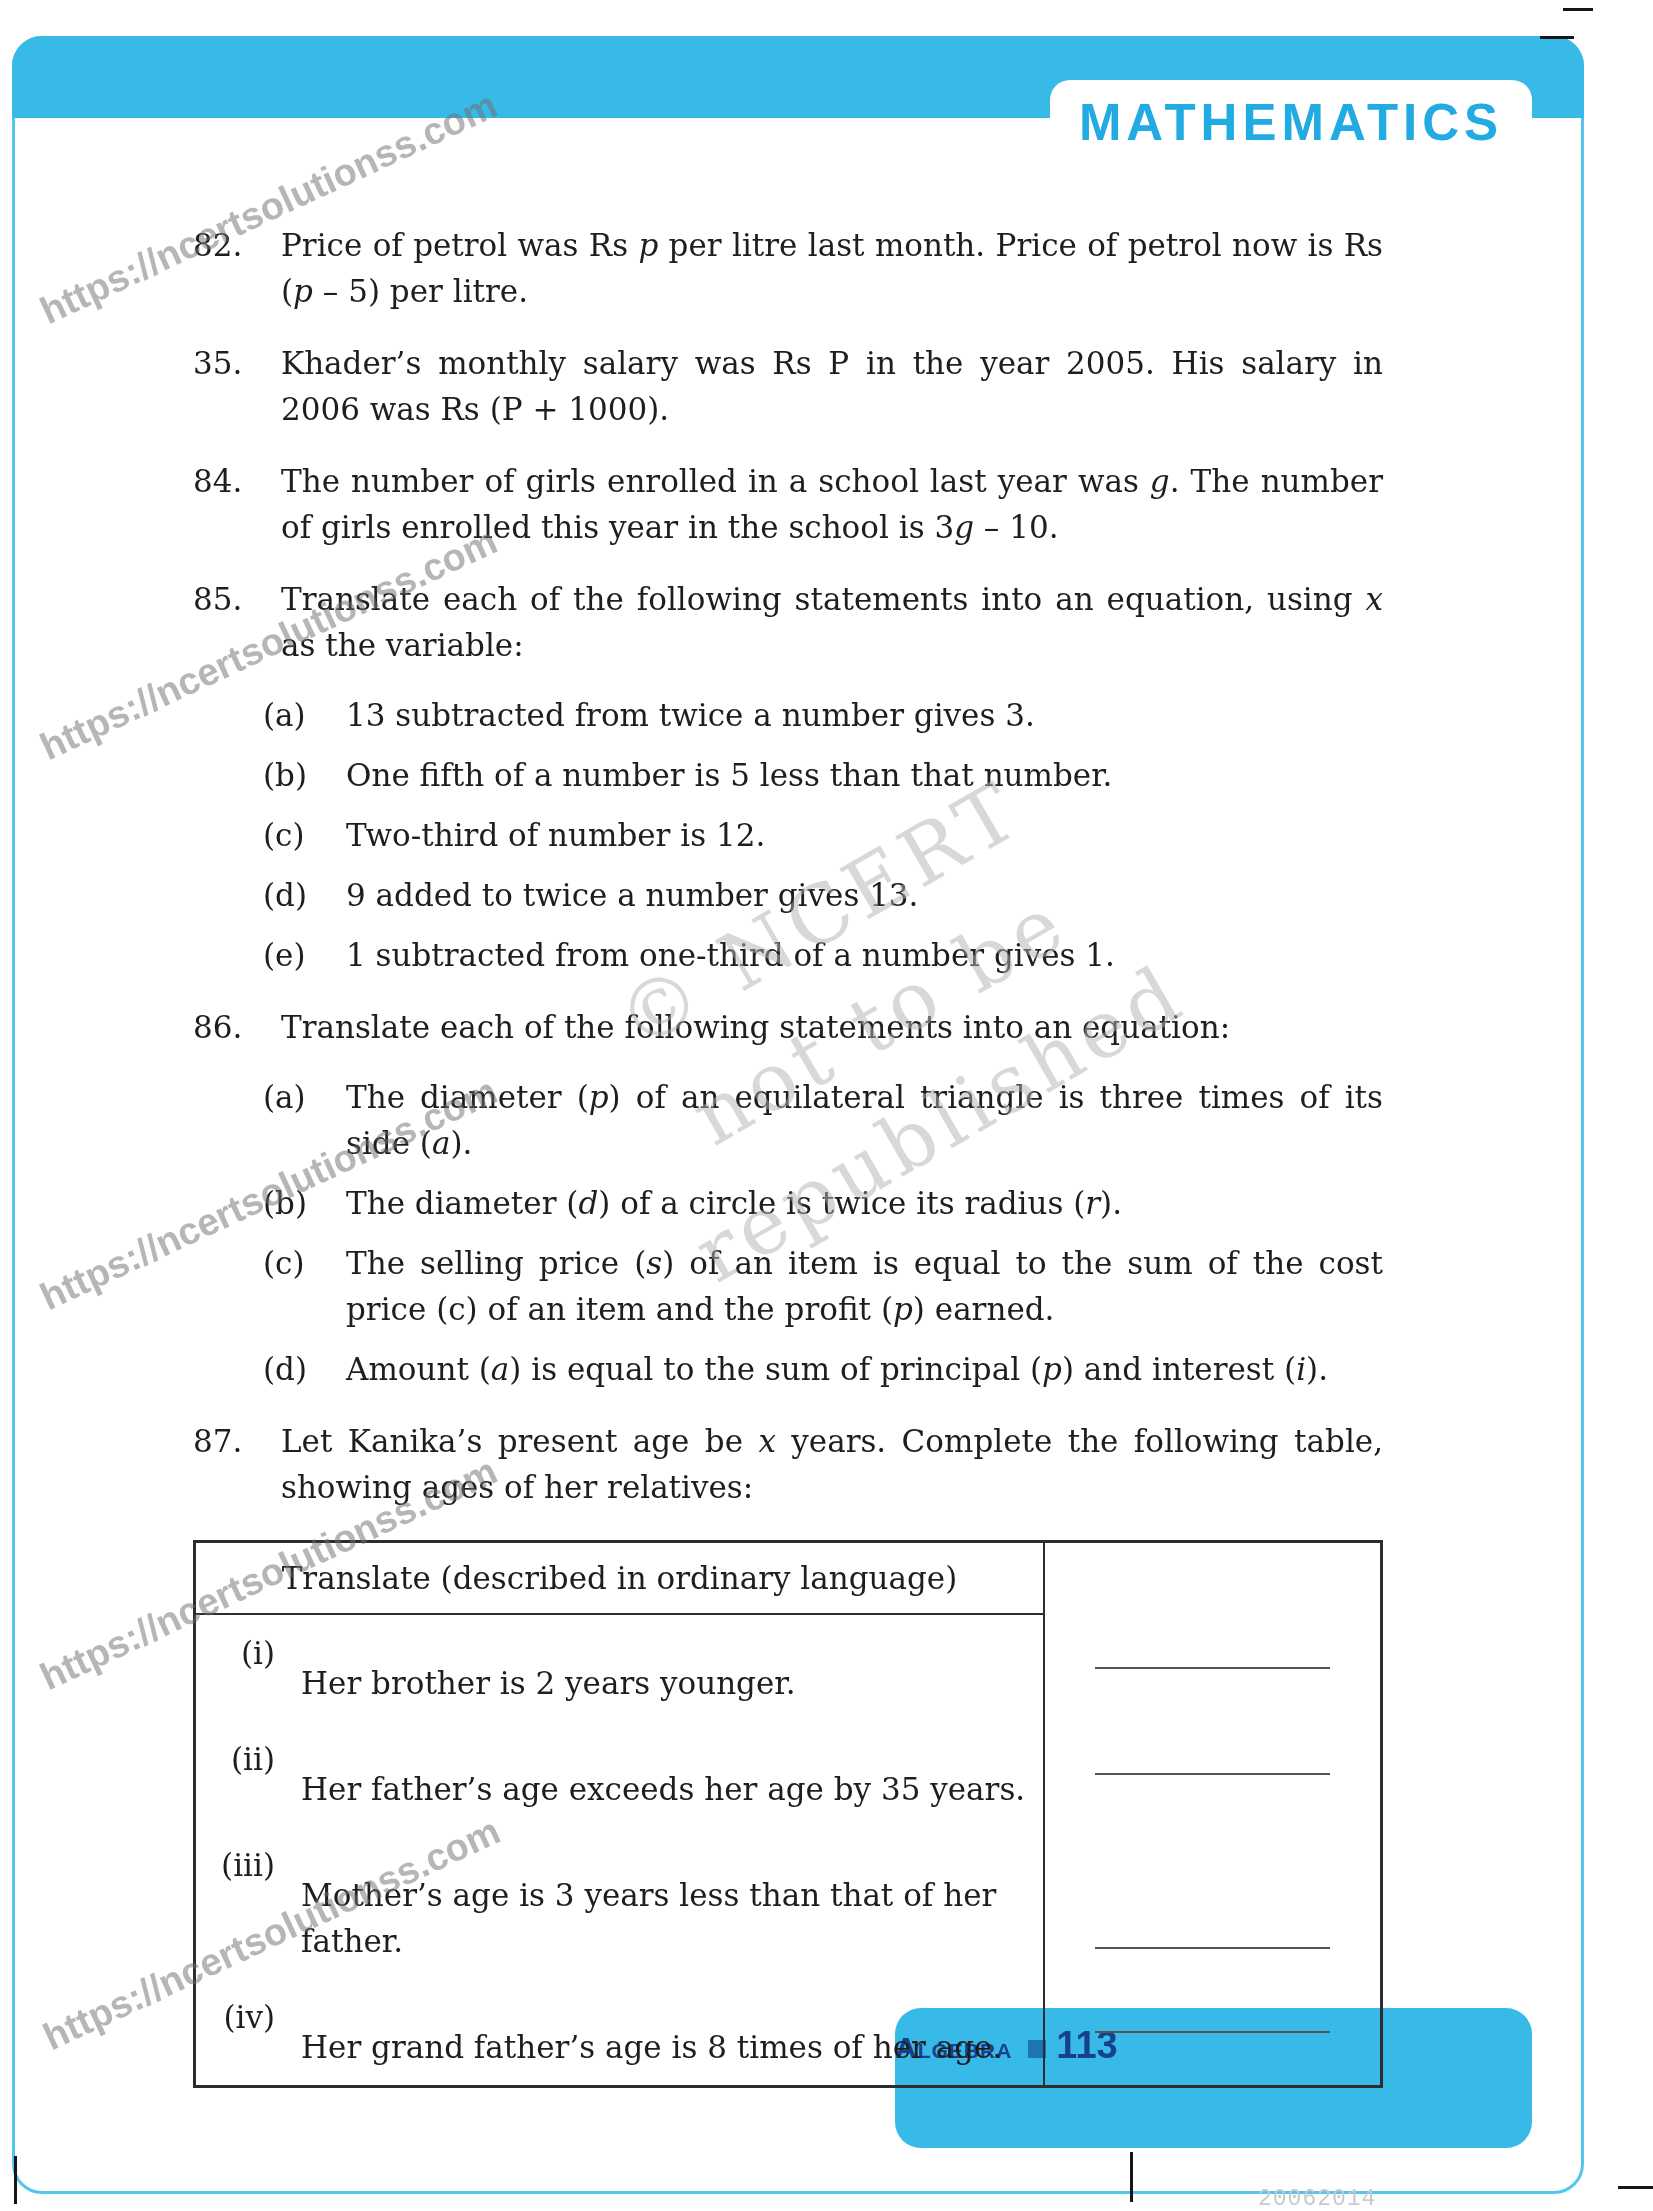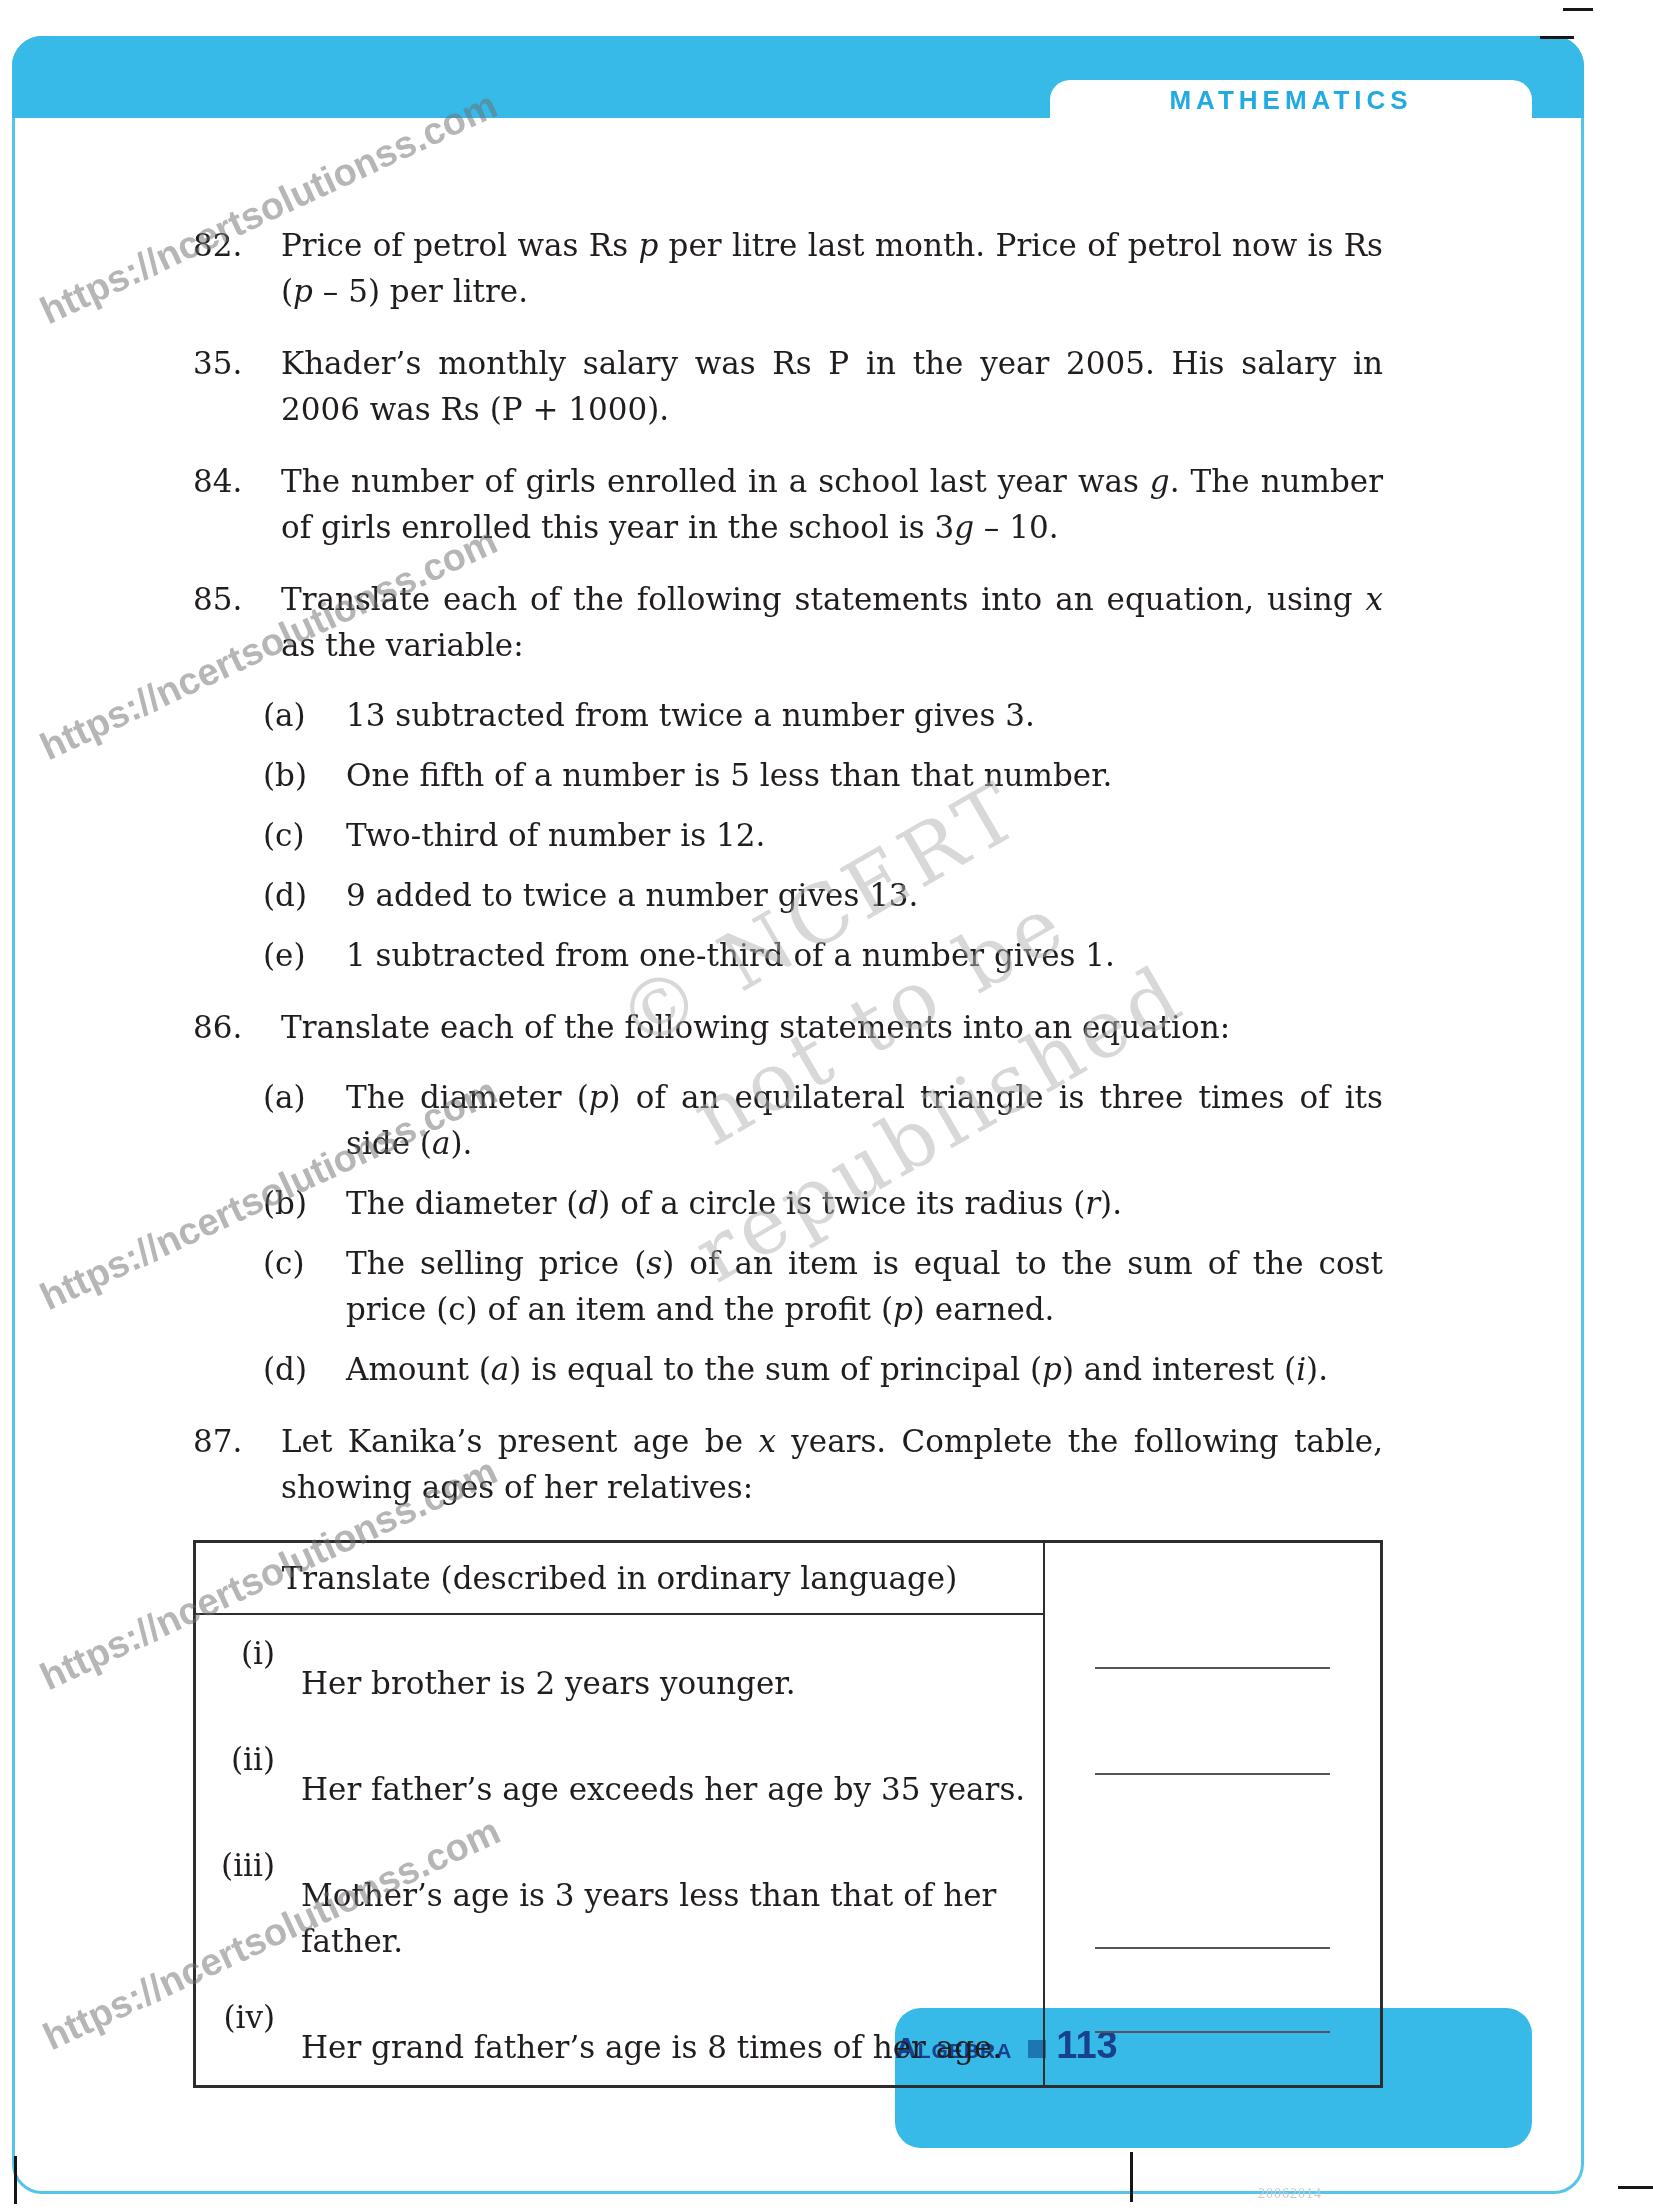--- a/index.html
+++ b/index.html
@@ -15,22 +15,22 @@
   }
   .band {
     position:absolute; left:12px; top:36px; width:1572px; height:82px;
     background:#38bae8; border-radius:30px 30px 0 0; z-index:1;
   }
   .mathbox {
     position:absolute; left:1050px; top:80px; width:482px; height:92px;
     background:#ffffff; border-radius:20px; z-index:2; text-align:center;
   }
   .mathbox .t {
-    display:inline-block; margin-top:5px; font-family:"Liberation Sans", sans-serif;
-    font-weight:700; font-size:26px; letter-spacing:5px; color:#21abe2;
+    display:inline-block; margin-top:13px; font-family:"Liberation Sans", sans-serif;
+    font-weight:700; font-size:51px; letter-spacing:5px; color:#21abe2;
   }
 
   
   .content {
     position:absolute; left:193px; top:222px; width:1190px; z-index:2;
     font-size:31px; line-height:46px;
   }
   .q { display:flex; margin:26px 0 24px 0; }
   .content > .q:first-child { margin-top:0; }
   .qnum { width:88px; flex:none; font-weight:400; }
@@ -61,21 +61,21 @@
   }
   .footertext {
     padding:16px 36px 0 0; color:#17418e;
     font-family:"Liberation Sans", sans-serif;
   }
   .fsubject { font-weight:700; font-size:30px; font-variant:small-caps; letter-spacing:1px; }
   .fsq { display:inline-block; width:18px; height:18px; background:#1d76b4; margin:0 10px 0 16px; }
   .fpage { font-weight:700; font-size:38px; }
   .printcode {
     position:absolute; left:1258px; top:2186px; z-index:1;
-    font-family:Liberation Serif, serif; font-size:14px; color:#c9c9c9; letter-spacing:1px;
+    font-family:Liberation Mono, monospace; font-size:23px; color:#c9c9c9; letter-spacing:1px;
   }
 
   
   .wm {
     position:absolute; z-index:3; pointer-events:none; white-space:nowrap;
     font-family:"Liberation Sans", sans-serif; font-weight:700; font-size:38px;
     color:rgba(110,110,110,0.5); transform-origin:0 100%; transform:rotate(-25deg);
   }
   .wm1 { left:52px; top:290px; }
   .wm2 { left:52px; top:726px; }

